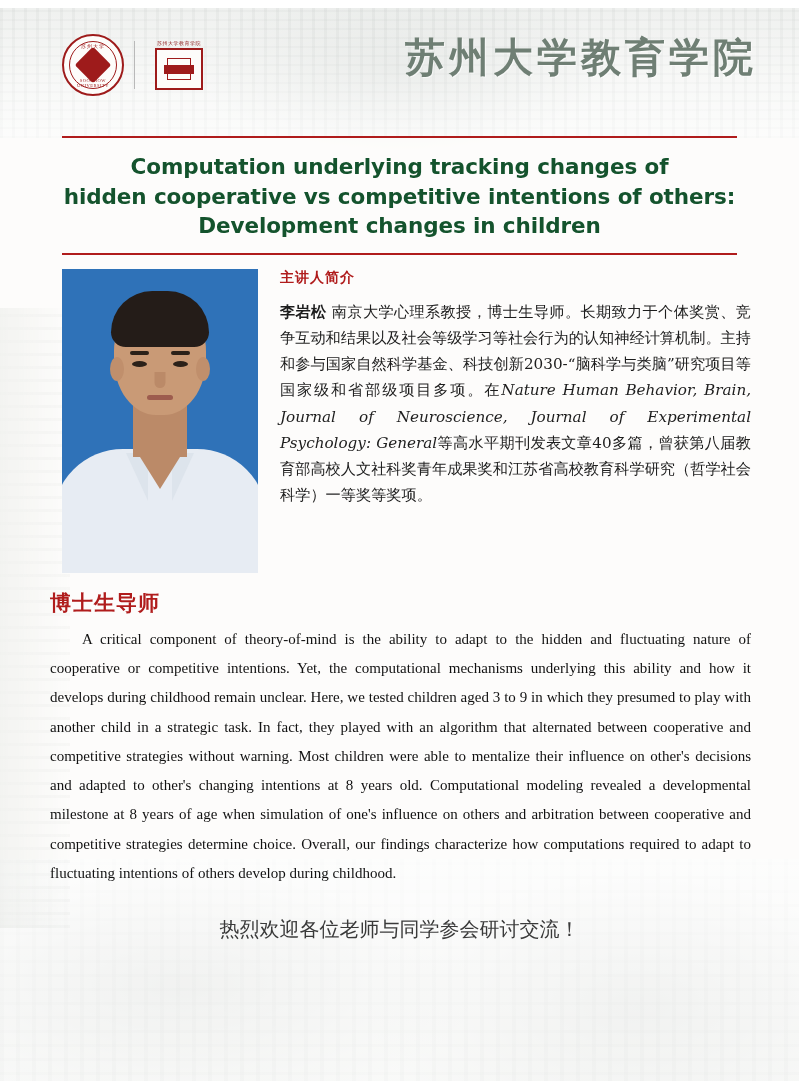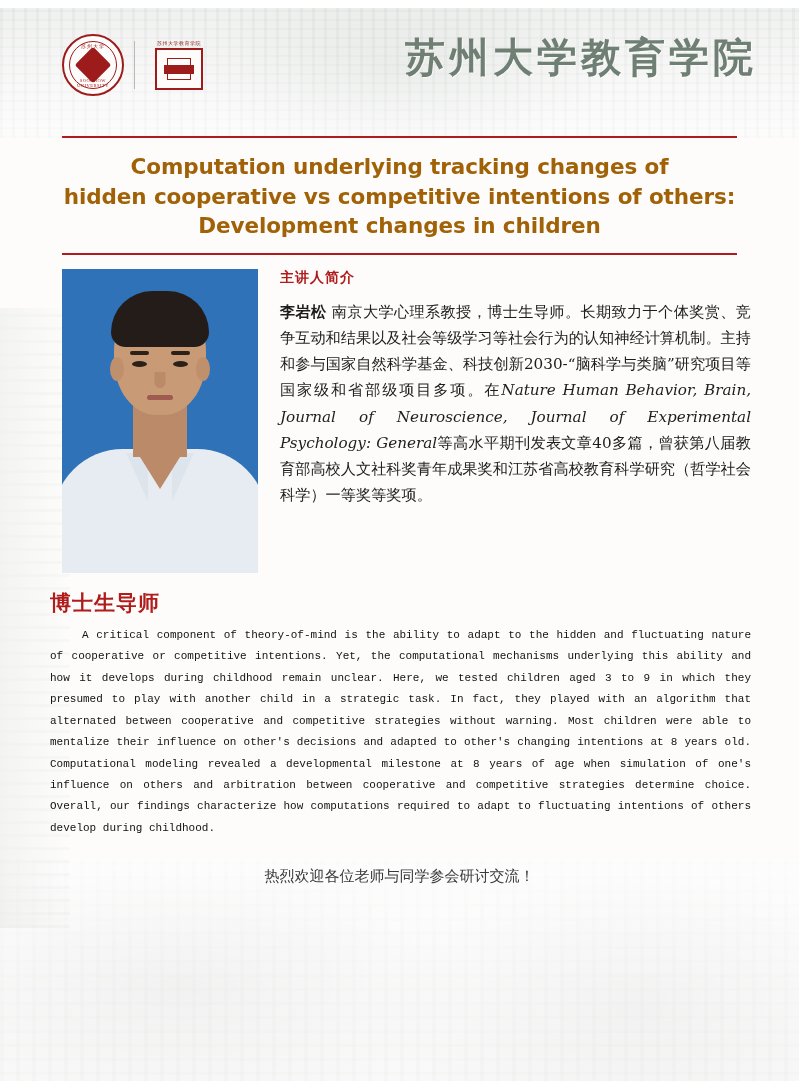--- a/index.html
+++ b/index.html
@@ -209,21 +209,21 @@
     height: 2px;
     background: #b01c1c;
     margin: 0 62px;
   }
   .rule.top { margin-top: 6px; }
   .rule.bottom { margin-top: 10px; }
 
   .main-title {
     font-family: "DejaVu Sans", sans-serif;
     font-weight: bold;
-    color: #a16207;
+    color: #14532d;
     font-size: 21.5px;
     line-height: 1.38;
     text-align: center;
     padding: 14px 58px 2px 58px;
     letter-spacing: -0.1px;
   }
 
   
   .speaker-wrap {
     display: flex;
@@ -386,22 +386,22 @@
   
   .sec-head {
     font-family: "DejaVu Sans", sans-serif;
     font-weight: bold;
     color: #b01c1c;
     font-size: 21px;
     letter-spacing: 1px;
     padding: 16px 0 4px 50px;
   }
   .abstract {
-    font-family: Liberation Mono, monospace;
-    font-size: 11px;
+    font-family: Liberation Serif, serif;
+    font-size: 15px;
     line-height: 1.95;
     color: #111111;
     text-align: justify;
     padding: 4px 48px 0 50px;
     text-indent: 32px;
   }
 
   
   .info {
     padding: 18px 48px 0 58px;
@@ -409,21 +409,21 @@
     color: #3a3a3a;
     font-size: 21px;
     line-height: 1.62;
   }
   .info-line {
     white-space: nowrap;
   }
   .welcome {
     text-align: center;
     font-family: "DejaVu Serif", serif;
-    font-size: 15px;
+    font-size: 20px;
     color: #3a3a3a;
     padding: 10px 0 0 0;
   }
 </style>
 </head>
 <body>
 
 <div class="poster">
 
   <div class="bg-top-photo"></div>

